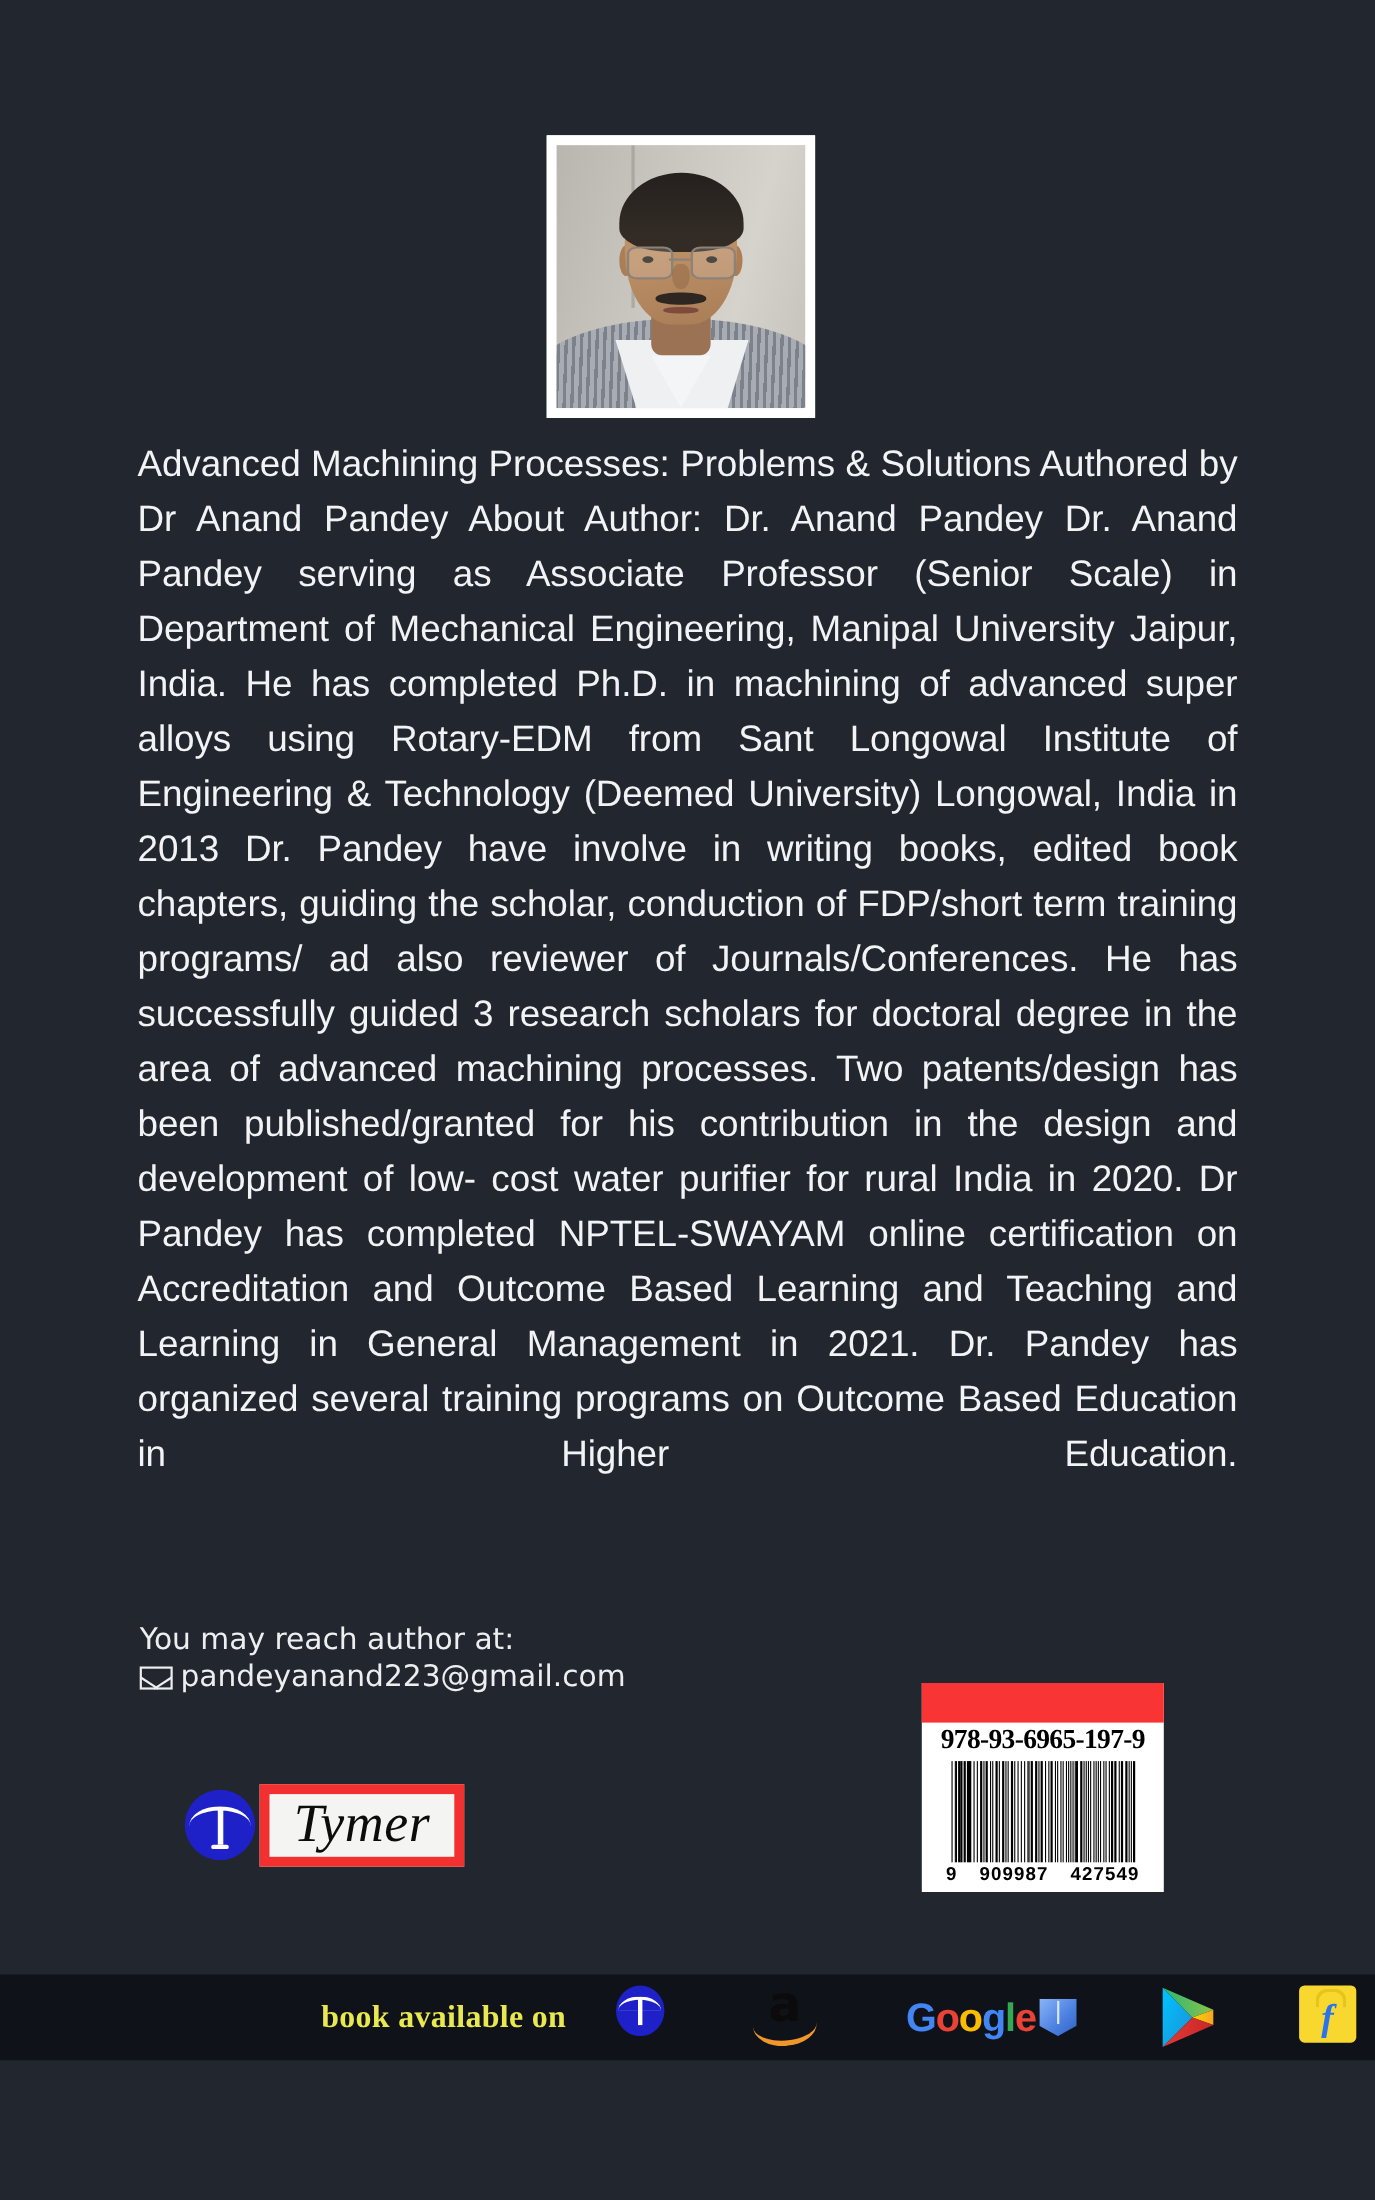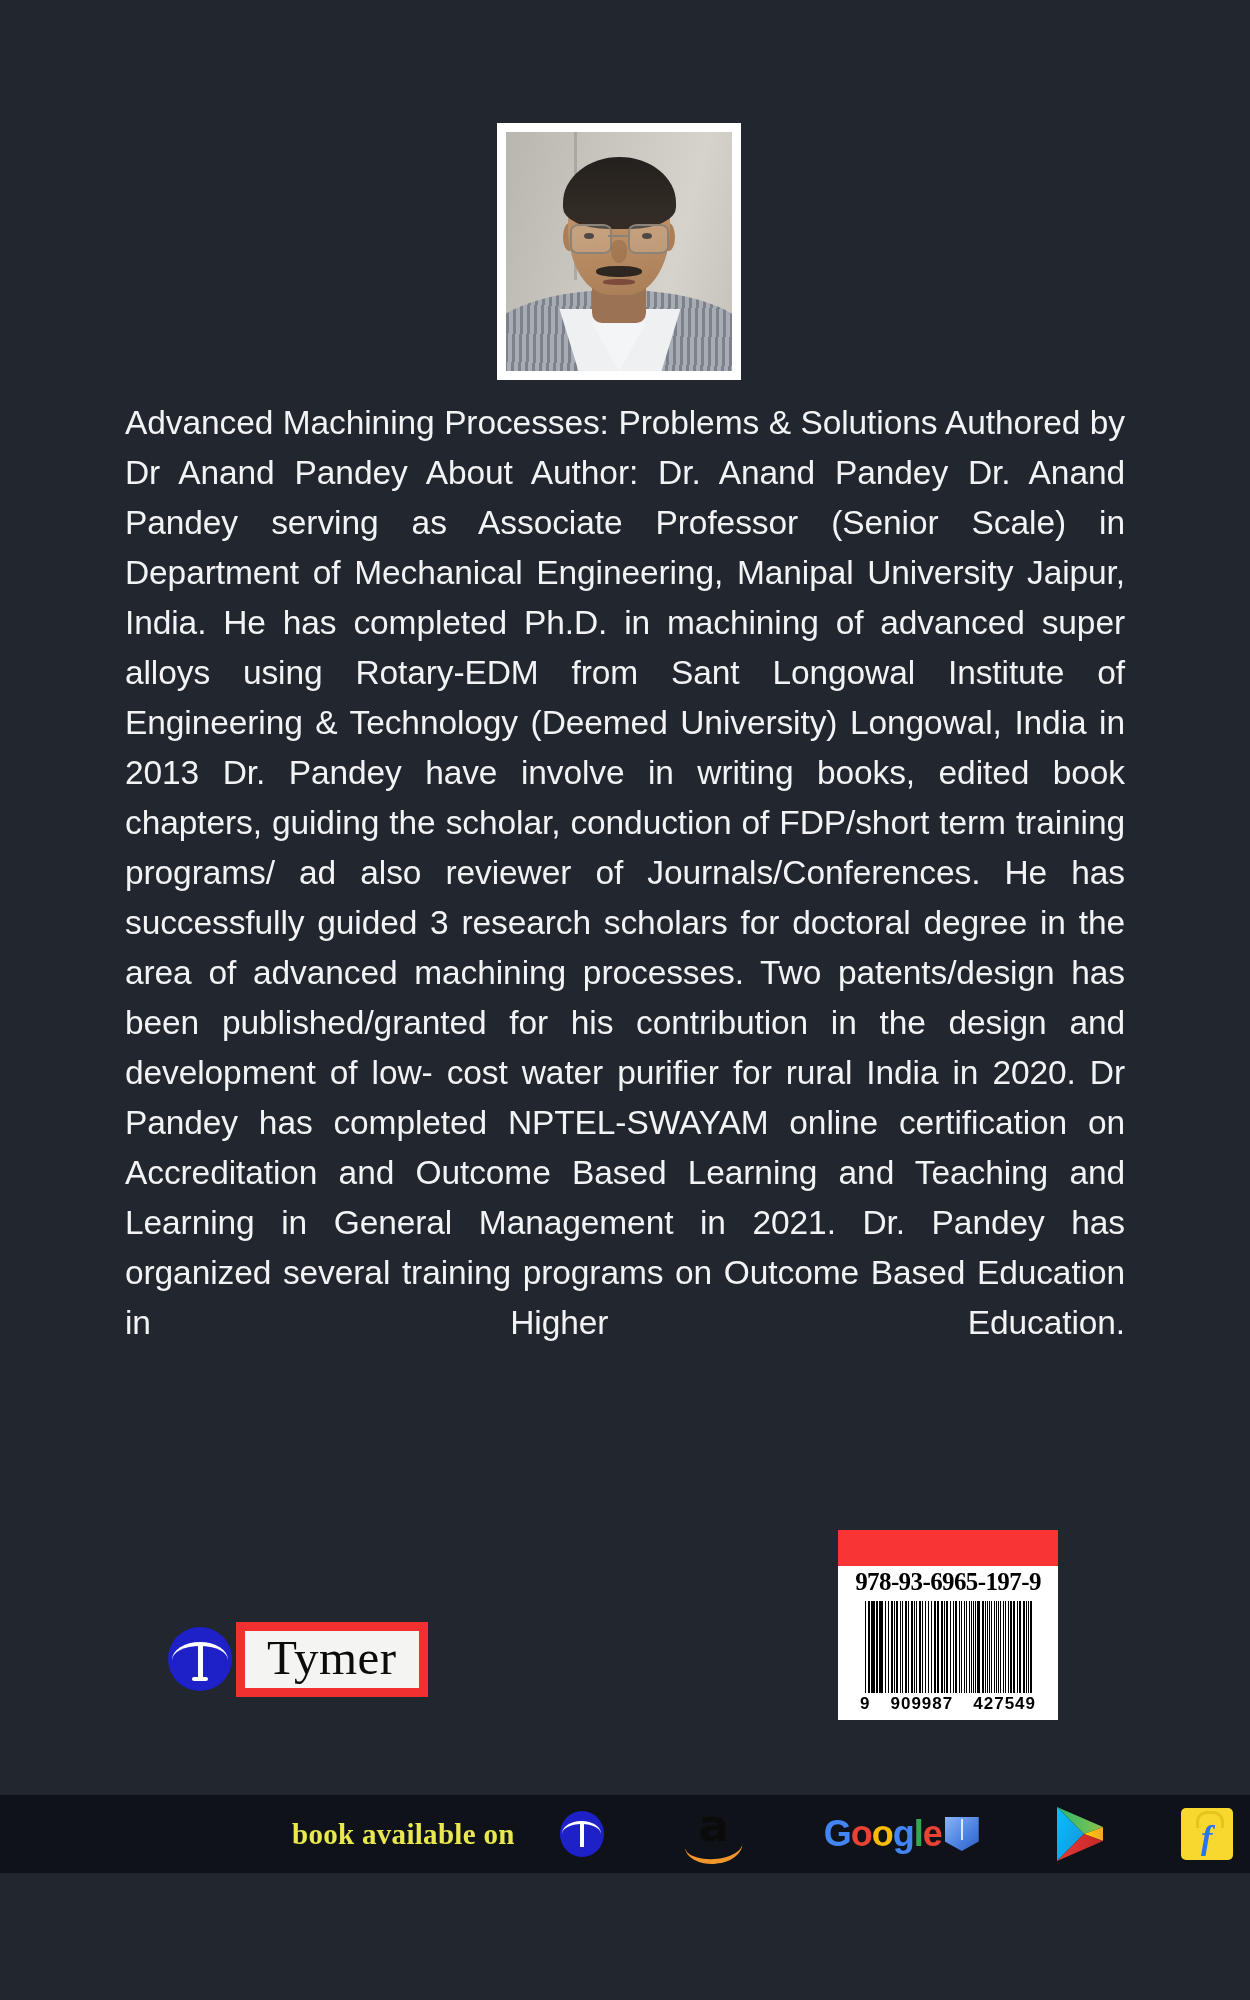--- a/index.html
+++ b/index.html
@@ -240,20 +240,21 @@
     background: #f4f4f2;
     border: 9px solid #f2302f;
     padding: 2px 22px 6px 22px;
     line-height: 1;
   }
   .tymer-box span {
     font-family: "Liberation Serif", serif;
     font-size: 49px;
     color: #0c0c0c;
     letter-spacing: 0.5px;
+    font-style: italic;
   }
   .pub-url {
     margin-top: 2px;
     font-family: "Liberation Serif", serif;
     font-weight: bold;
     font-size: 28.5px;
     color: #f6f6f6;
     letter-spacing: -0.2px;
     text-align: center;
     width: 336px;
@@ -318,21 +319,20 @@
     font-family: "Liberation Serif", serif;
     font-weight: bold;
     font-style: normal;
     font-size: 29px;
     color: #e9e94f;
     margin-left: 292px;
     letter-spacing: 0.3px;
   }
   .store-icons {
     display: flex;
-    align-items: center;
     margin-left: 45px;
     gap: 75px;
   }
   .ic { flex: 0 0 auto; position: relative; }
 
   
   .ic-tymer {
     width: 44px; height: 46px; border-radius: 50%;
     background: #1e21c8;
   }
@@ -438,20 +438,27 @@
       <div class="ph-nose"></div>
       <div class="ph-mous"></div>
       <div class="ph-mouth"></div>
     </div>
   </div>
 
   <div class="blurb">
     <p class="last">Advanced Machining Processes: Problems &amp; Solutions Authored by Dr Anand Pandey About Author: Dr. Anand Pandey Dr. Anand Pandey serving as Associate Professor (Senior Scale) in Department of Mechanical Engineering, Manipal University Jaipur, India. He has completed Ph.D. in machining of advanced super alloys using Rotary-EDM from Sant Longowal Institute of Engineering &amp; Technology (Deemed University) Longowal, India in 2013 Dr. Pandey have involve in writing books, edited book chapters, guiding the scholar, conduction of FDP/short term training programs/ ad also reviewer of Journals/Conferences. He has successfully guided 3 research scholars for doctoral degree in the area of advanced machining processes. Two patents/design has been published/granted for his contribution in the design and development of low- cost water purifier for rural India in 2020. Dr Pandey has completed NPTEL-SWAYAM online certification on Accreditation and Outcome Based Learning and Teaching and Learning in General Management in 2021. Dr. Pandey has organized several training programs on Outcome Based Education in Higher Education.</p>
   </div>
 
+  <div class="contact">
+    <div>You may reach author at:</div>
+    <div class="line2">
+      <span class="env"></span>
+      <span>pandeyanand223@gmail.com</span>
+    </div>
+  </div>
 
   <div class="pub">
     <div class="pub-row">
       <div class="tymer-mark">
         <div class="canopy"></div>
         <div class="stem"></div>
         <div class="foot"></div>
       </div>
       <div class="tymer-box">
         <span>Tymer</span>

